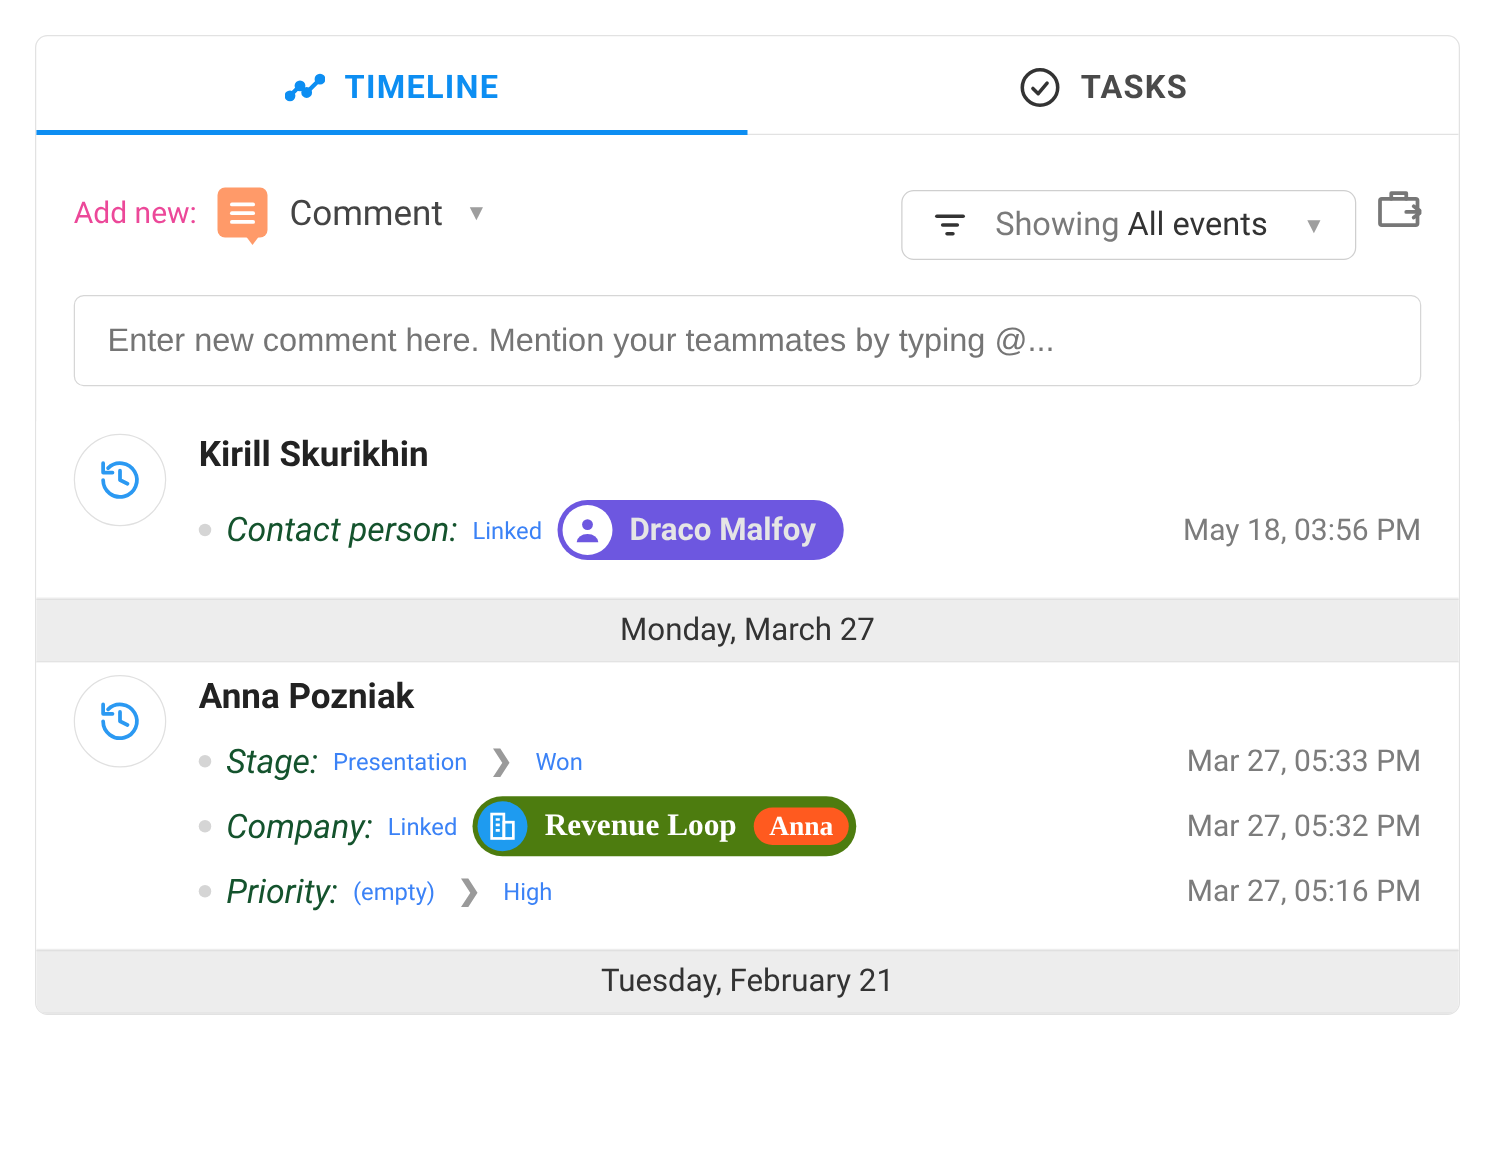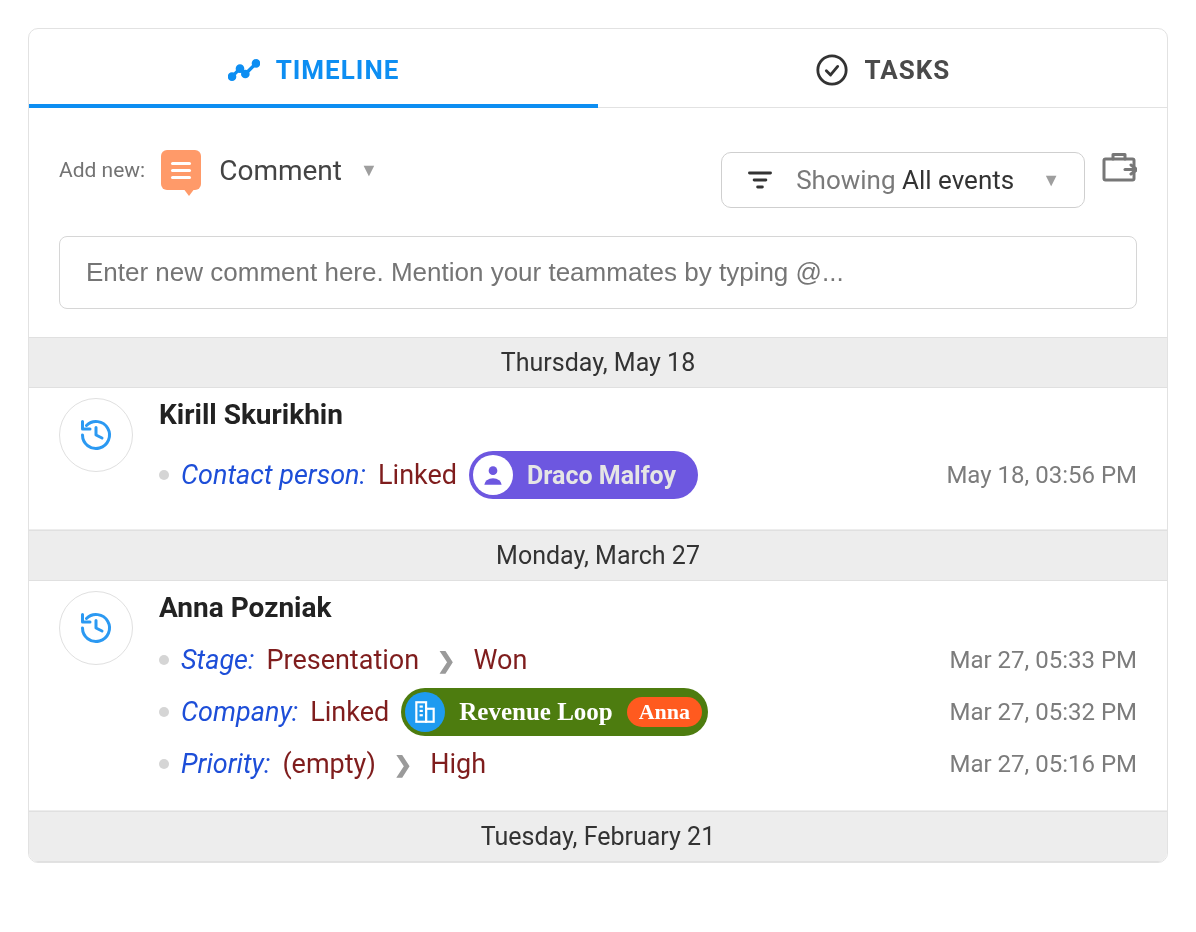--- a/index.html
+++ b/index.html
@@ -54,22 +54,22 @@
       display: inline-flex;
     }
     
     .toolbar {
       display: flex;
       align-items: center;
       padding: 24px 30px 12px;
       gap: 16px;
     }
     .addnew-label {
-      color: #737373;
-      font-size: 21px;
+      color: #ec4899;
+      font-size: 24px;
       text-align: right;
     }
     .comment-icon-box {
       width: 40px;
       height: 40px;
       background: #ff9a69;
       border-radius: 6px;
       display: inline-flex;
       align-items: center;
       justify-content: center;
@@ -191,26 +191,26 @@
     }
     .bullet {
       width: 10px;
       height: 10px;
       background: #d5d5d5;
       border-radius: 50%;
       flex-shrink:0;
     }
     .field-label {
       font-style: italic;
-      color: #1d4ed8;
+      color: #14532d;
       font-size: 27px;
     }
     .value-text {
-      color: #7f1d1d;
-      font-size: 27px;
+      color: #3b82f6;
+      font-size: 19px;
     }
     .arrow {
       color: #9a9a9a;
       font-weight: 700;
       font-size: 22px;
       padding: 0 6px;
     }
     .timestamp {
       color: #7c7c7c;
       font-size: 24px;
@@ -333,21 +333,20 @@
         <line x1="16" y1="13" x2="24" y2="13"></line>
         <polyline points="20 10 24 13 20 16"></polyline>
       </svg>
     </span>
   </div>
 
   <div class="comment-input-wrap">
     <input class="comment-input" type="text" placeholder="Enter new comment here. Mention your teammates by typing @..." style="">
   </div>
 
-  <div class="date-sep">Thursday, May 18</div>
 
   <div class="entry">
     <div class="entry-icon">
       <svg width="36" height="36" viewBox="0 0 24 24" fill="none" stroke="#2b99f2" stroke-width="2" stroke-linecap="round" stroke-linejoin="round">
         <path d="M3 12 a9 9 0 1 0 2.64 -6.36"></path>
         <polyline points="3 3 3 8 8 8"></polyline>
         <polyline points="12 7 12 12 16 14"></polyline>
       </svg>
     </div>
     <div class="entry-body">

